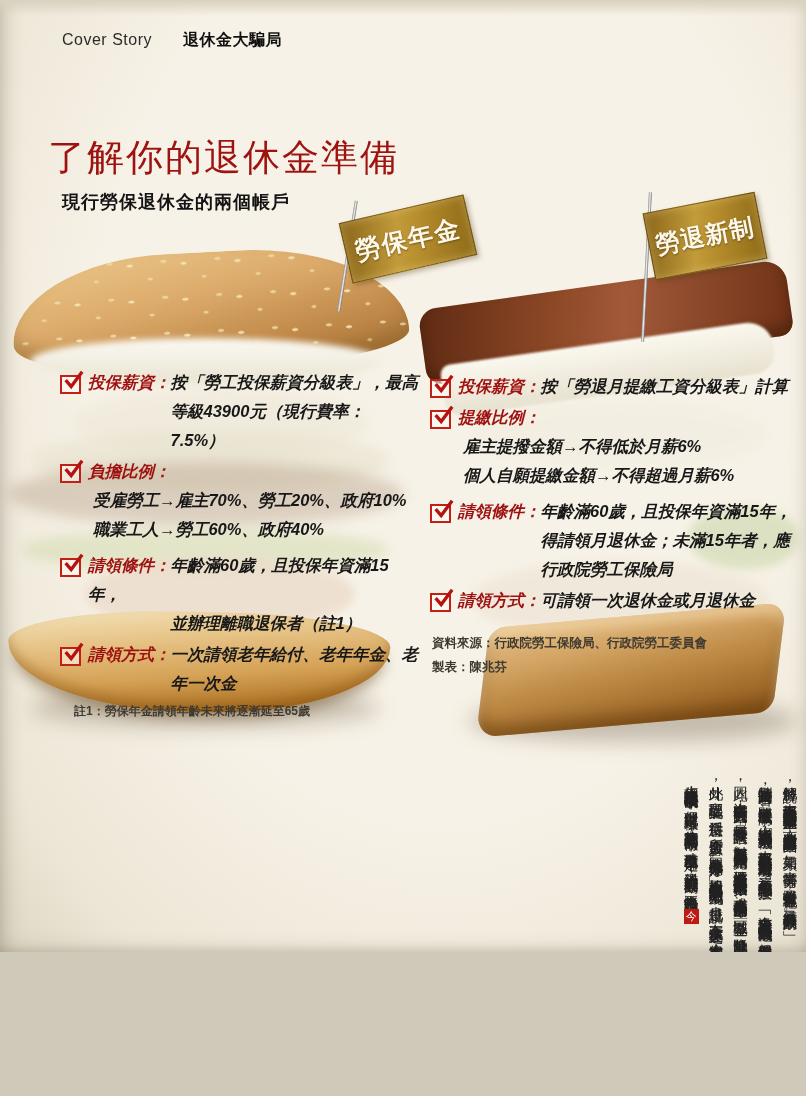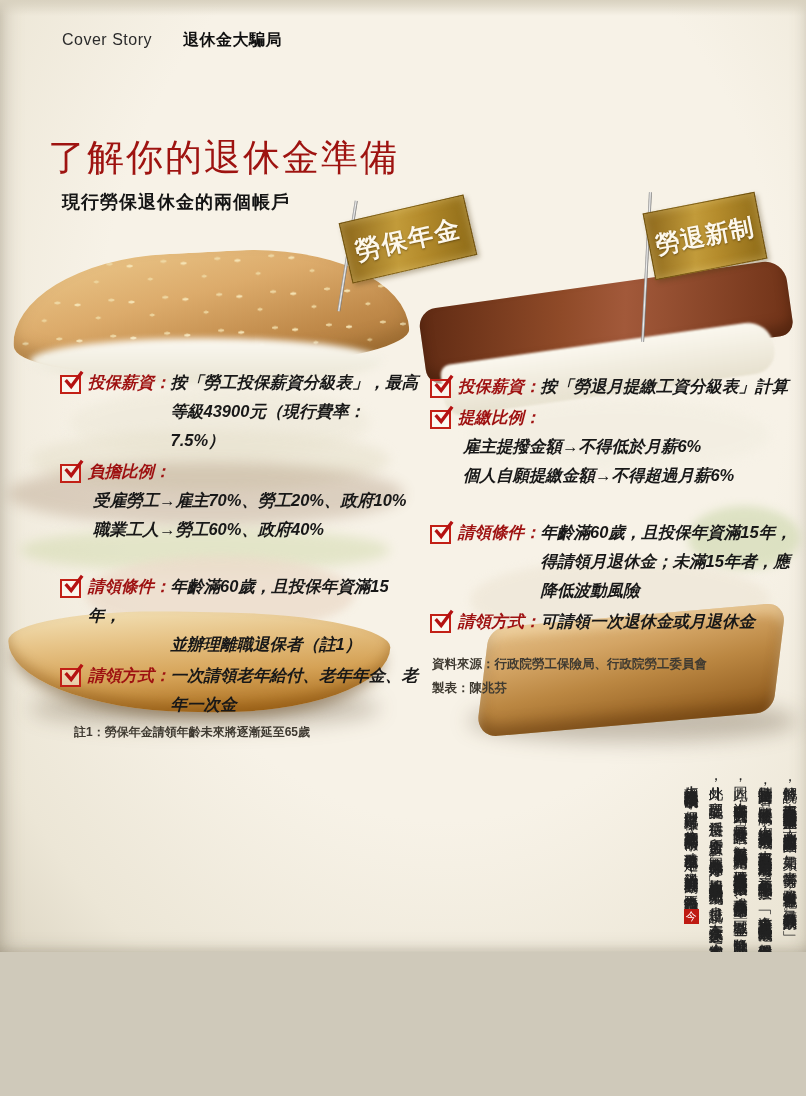--- a/index.html
+++ b/index.html
@@ -86,21 +86,21 @@
     background:linear-gradient(100deg,#8a651a 0%,#c29b3a 42%,#b58c2c 60%,#8d6a17 100%);
     box-shadow:2px 3px 5px rgba(80,60,20,.35), inset 0 0 10px rgba(255,235,170,.35);}
   .flag-left{left:344px;top:208px;width:126px;height:60px;transform:rotate(-13deg);font-size:25px;letter-spacing:2px;}
   .flag-right{left:648px;top:202px;width:112px;height:66px;transform:rotate(-11deg);font-size:24px;letter-spacing:1px;}
 
   
   .panel{position:absolute;z-index:6;font-weight:700;font-size:16.5px;line-height:29px;color:#181818;}
   .panel-left{left:60px;top:368px;width:358px;}
   .panel-right{left:430px;top:372px;width:368px;}
   .check-item{display:flex;margin-bottom:2px;}
-  .mt-lg{margin-top:28px;}
+  .mt-lg{margin-top:7px;}
   .checkbox{position:relative;flex:0 0 17px;width:17px;height:15px;margin:7px 7px 0 0;
     border:2px solid #c22016;background:rgba(255,253,248,.55);}
   .checkbox svg{position:absolute;left:0px;top:-7px;width:22px;height:22px;}
   .item-body{flex:1;font-style:italic;}
   .lbl{color:#9e1111;}
   .cont{margin-left:5em;}
   .sub{margin-left:.3em;}
   .note{margin:4px 0 0 14px;font-size:12px;line-height:18px;color:#3f3a31;}
   .source{margin:16px 0 0 2px;font-size:12.5px;line-height:24px;color:#3f3a31;}
 
@@ -259,21 +259,21 @@
       <span class="checkbox">
         <svg viewBox="0 0 24 24">
             <path d="M4 11 L10 18 L22 2" stroke="#b51212" stroke-width="3.6" fill="none"></path>
           </svg>
       </span>
       <div class="item-body">
         <div class="line">
           <span class="lbl">請領條件：</span><span>年齡滿60歲，且投保年資滿15年，</span>
         </div>
         <div class="line cont">得請領月退休金；未滿15年者，應</div>
-        <div class="line cont">降低波動風險</div>
+        <div class="line cont">行政院勞工保險局</div>
       </div>
     </div>
     <div class="check-item">
       <span class="checkbox">
         <svg viewBox="0 0 24 24">
             <path d="M4 11 L10 18 L22 2" stroke="#b51212" stroke-width="3.6" fill="none"></path>
           </svg>
       </span>
       <div class="item-body">
         <div class="line">

